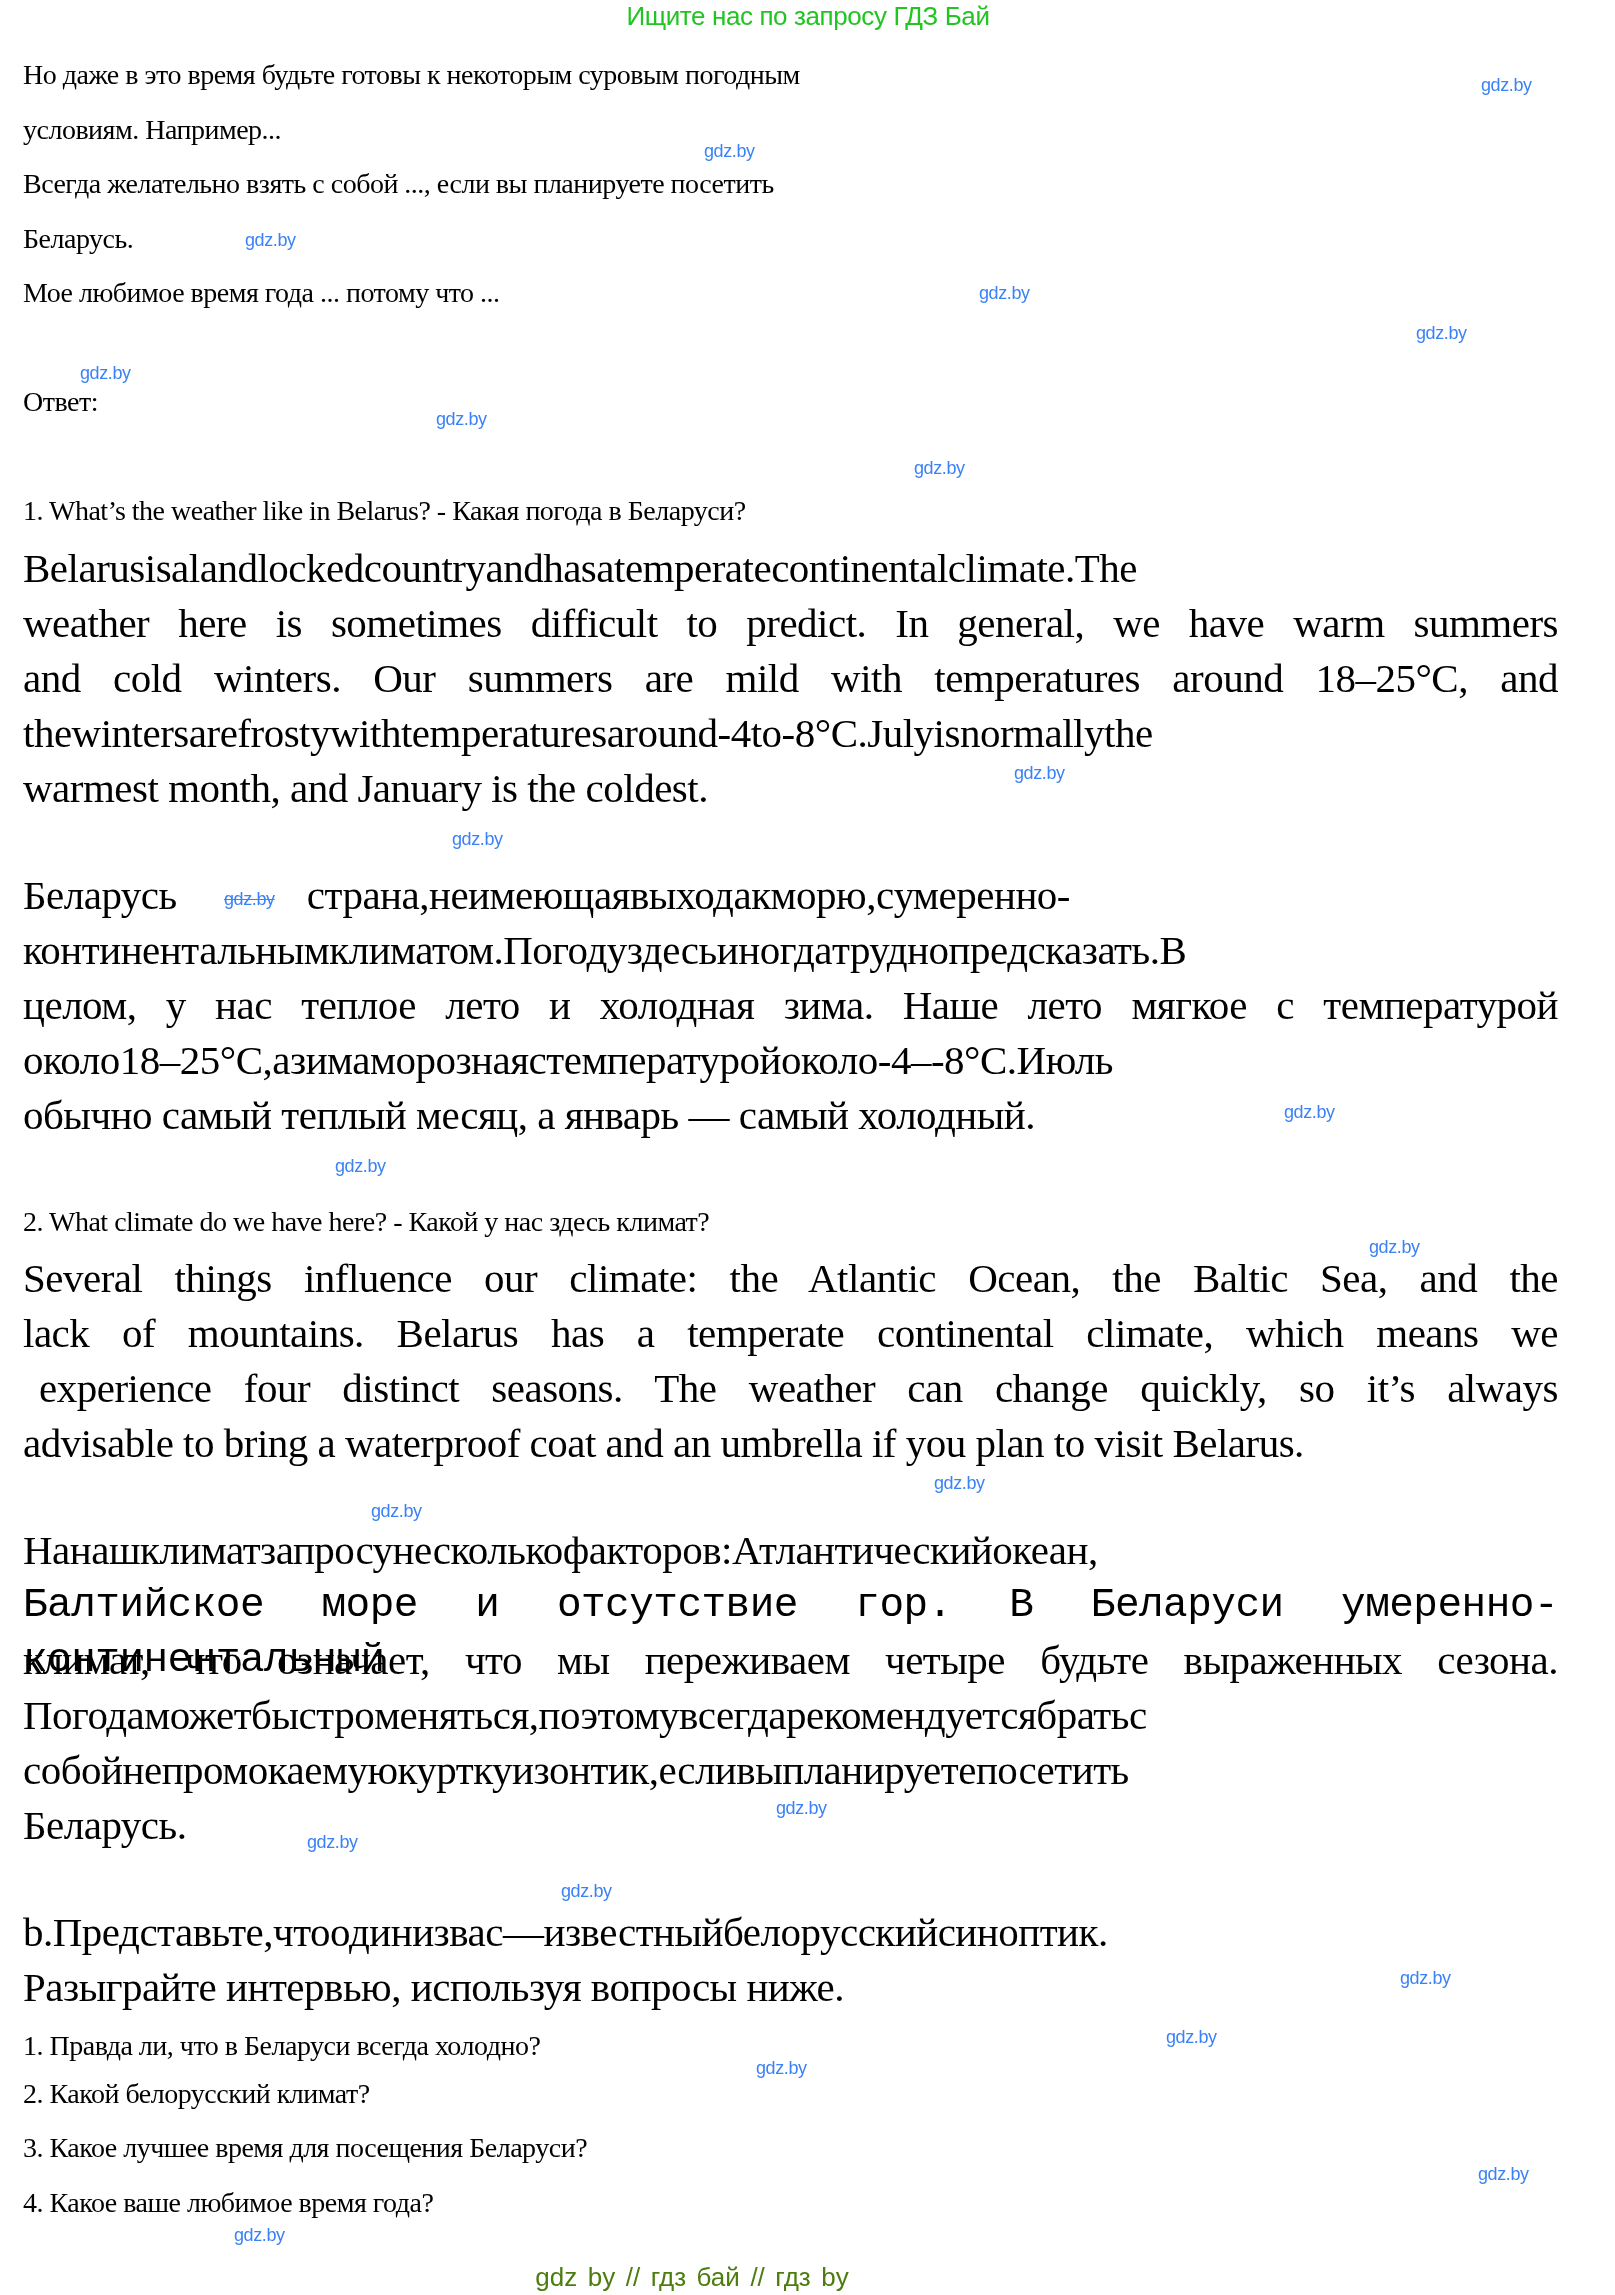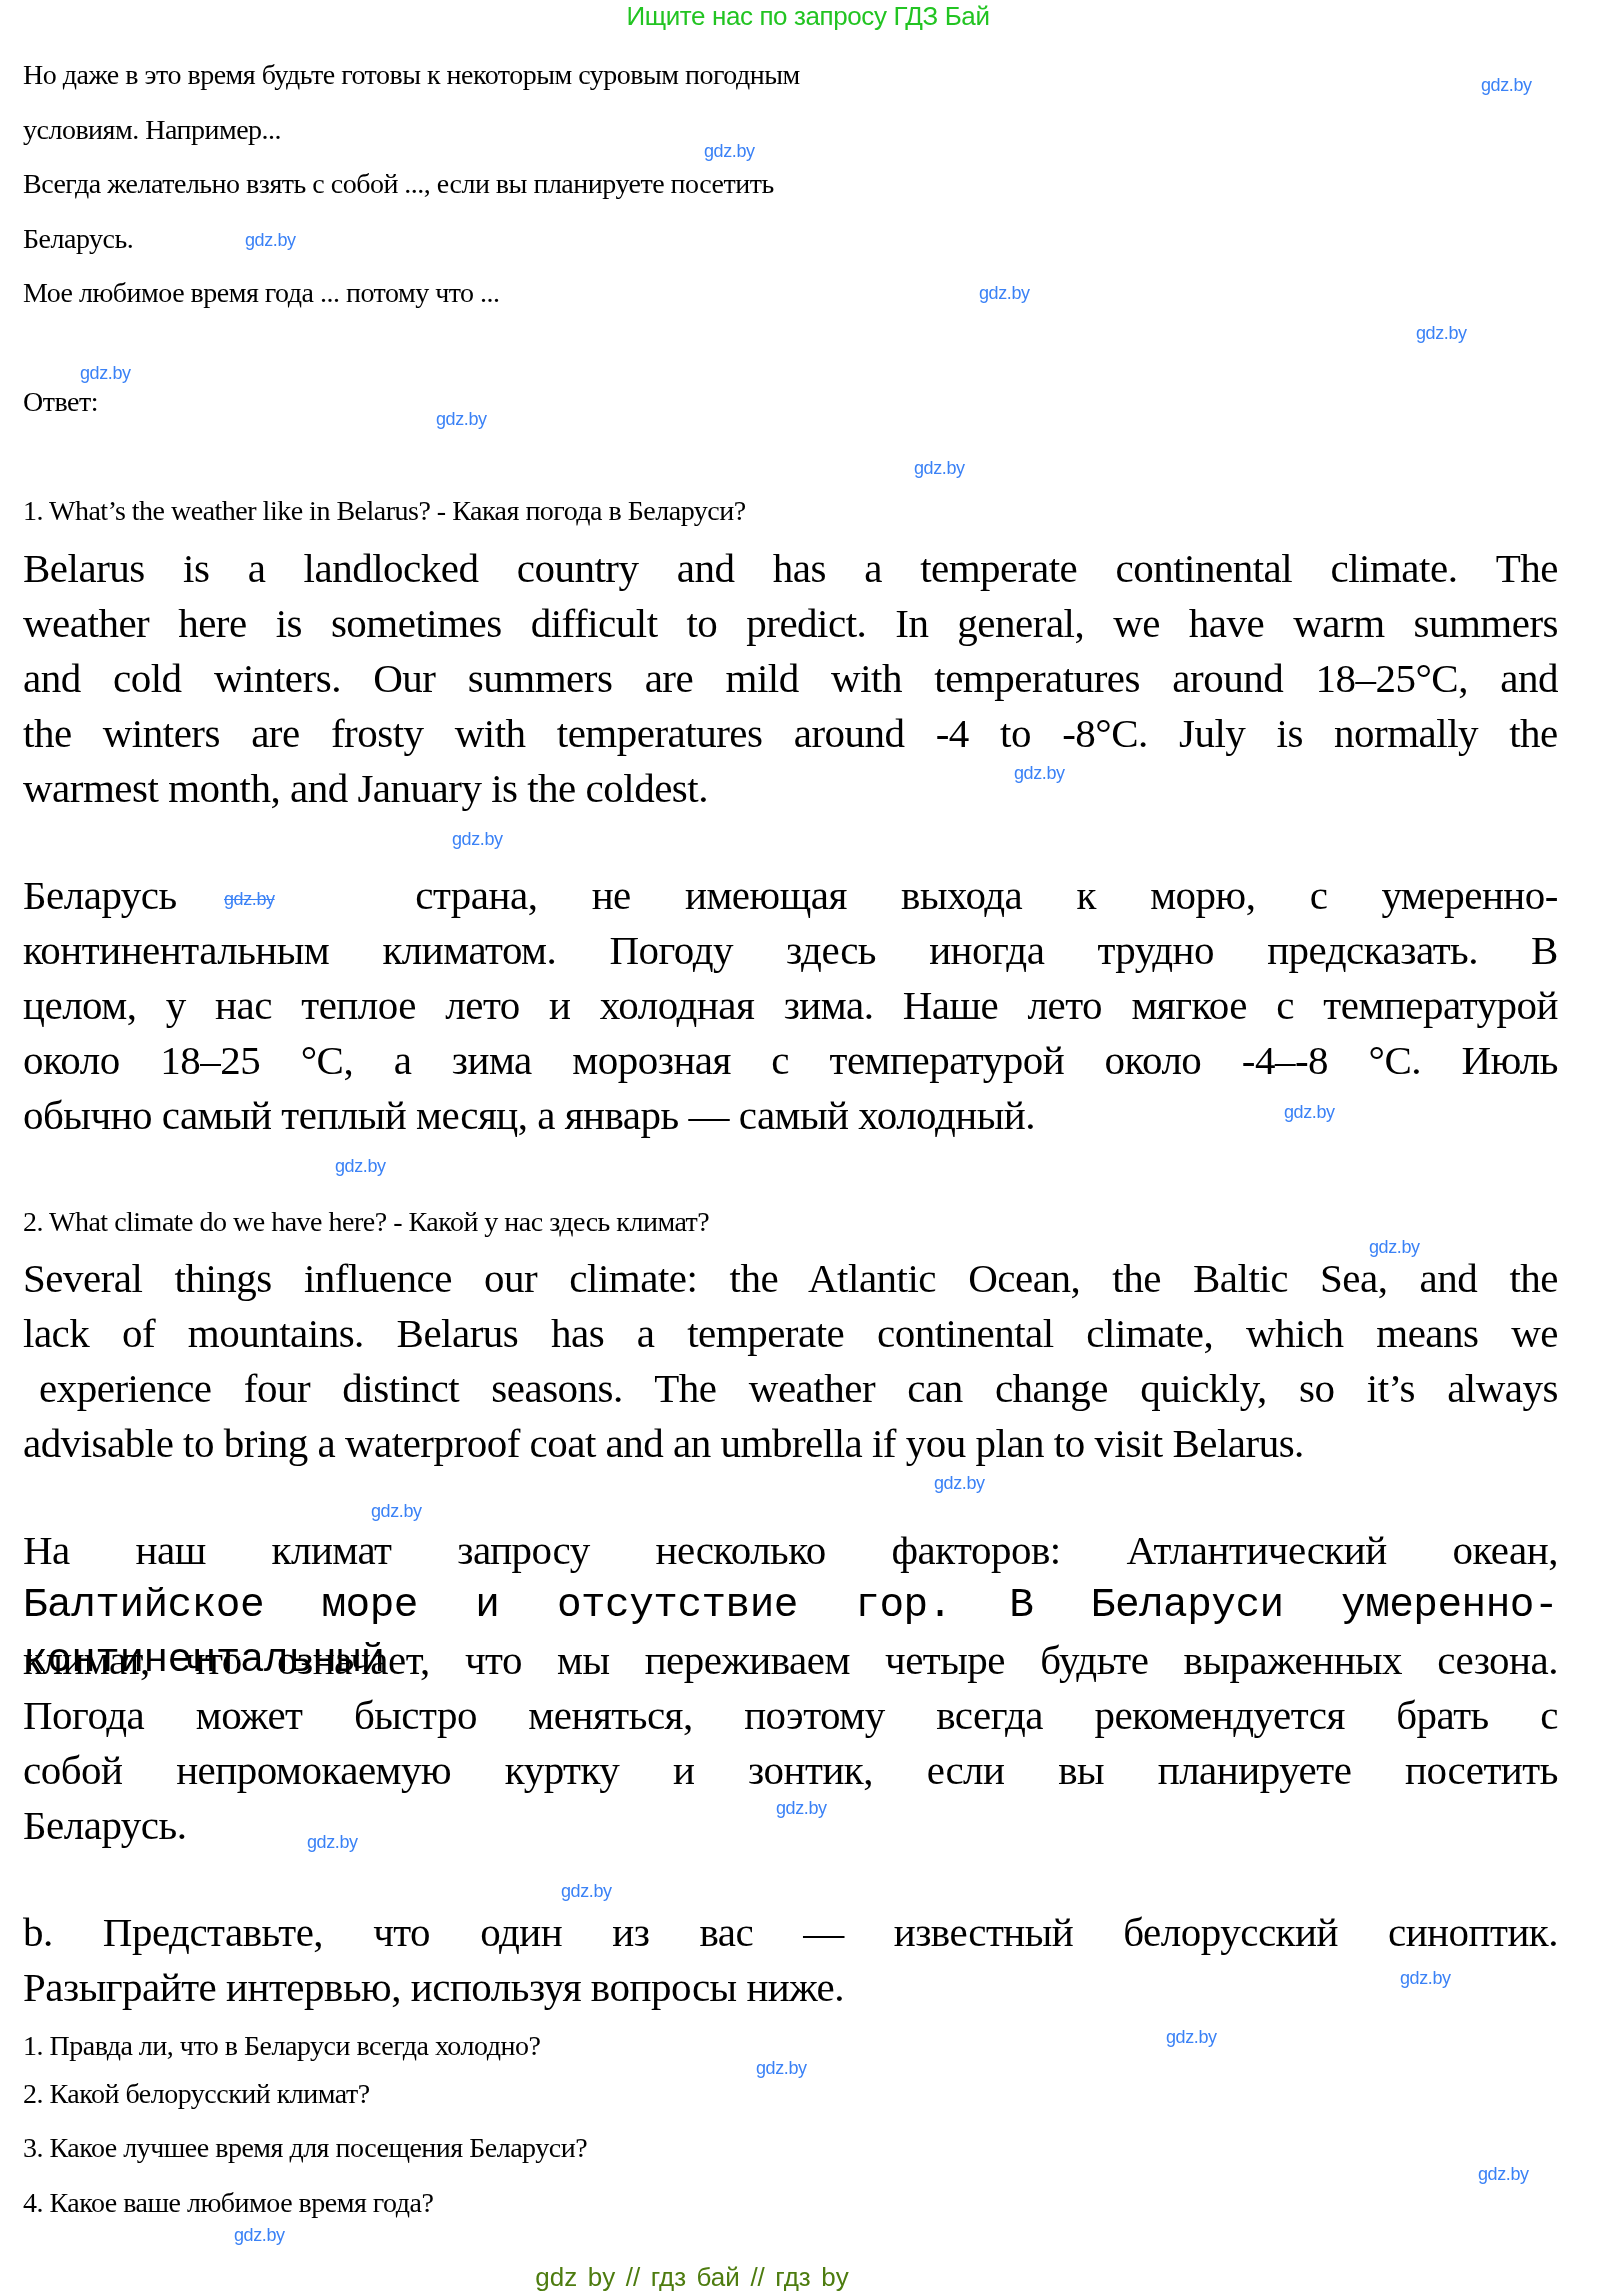--- a/index.html
+++ b/index.html
@@ -17,21 +17,21 @@
   .line {
     position: absolute; left: 23px;
     font-family: "Liberation Serif", serif; font-size: 28px; line-height: 49px;
     color: #000; white-space: nowrap; letter-spacing: -0.5px;
   }
   .block {
     position: absolute; left: 23px; width: 1535px;
     font-family: "Liberation Serif", serif; font-size: 41px; line-height: 55px;
     color: #000; text-align: justify; letter-spacing: -0.5px;
   }
-  .jrow { display: flex; justify-content: space-between; height: 55px; white-space: nowrap; }
+  .jrow { display: flex; justify-content: flex-start; height: 55px; white-space: nowrap; }
   .jrow.left { justify-content: flex-start; gap: 0.25em; }
   .wm {
     position: absolute; font-family: Liberation Sans, sans-serif; font-size: 18px;
     line-height: 26px; color: #3b82f6; letter-spacing: -0.4px; white-space: nowrap;
   }
   .wm.strike { text-decoration: line-through; }
 </style>
 </head>
 <body>
 

